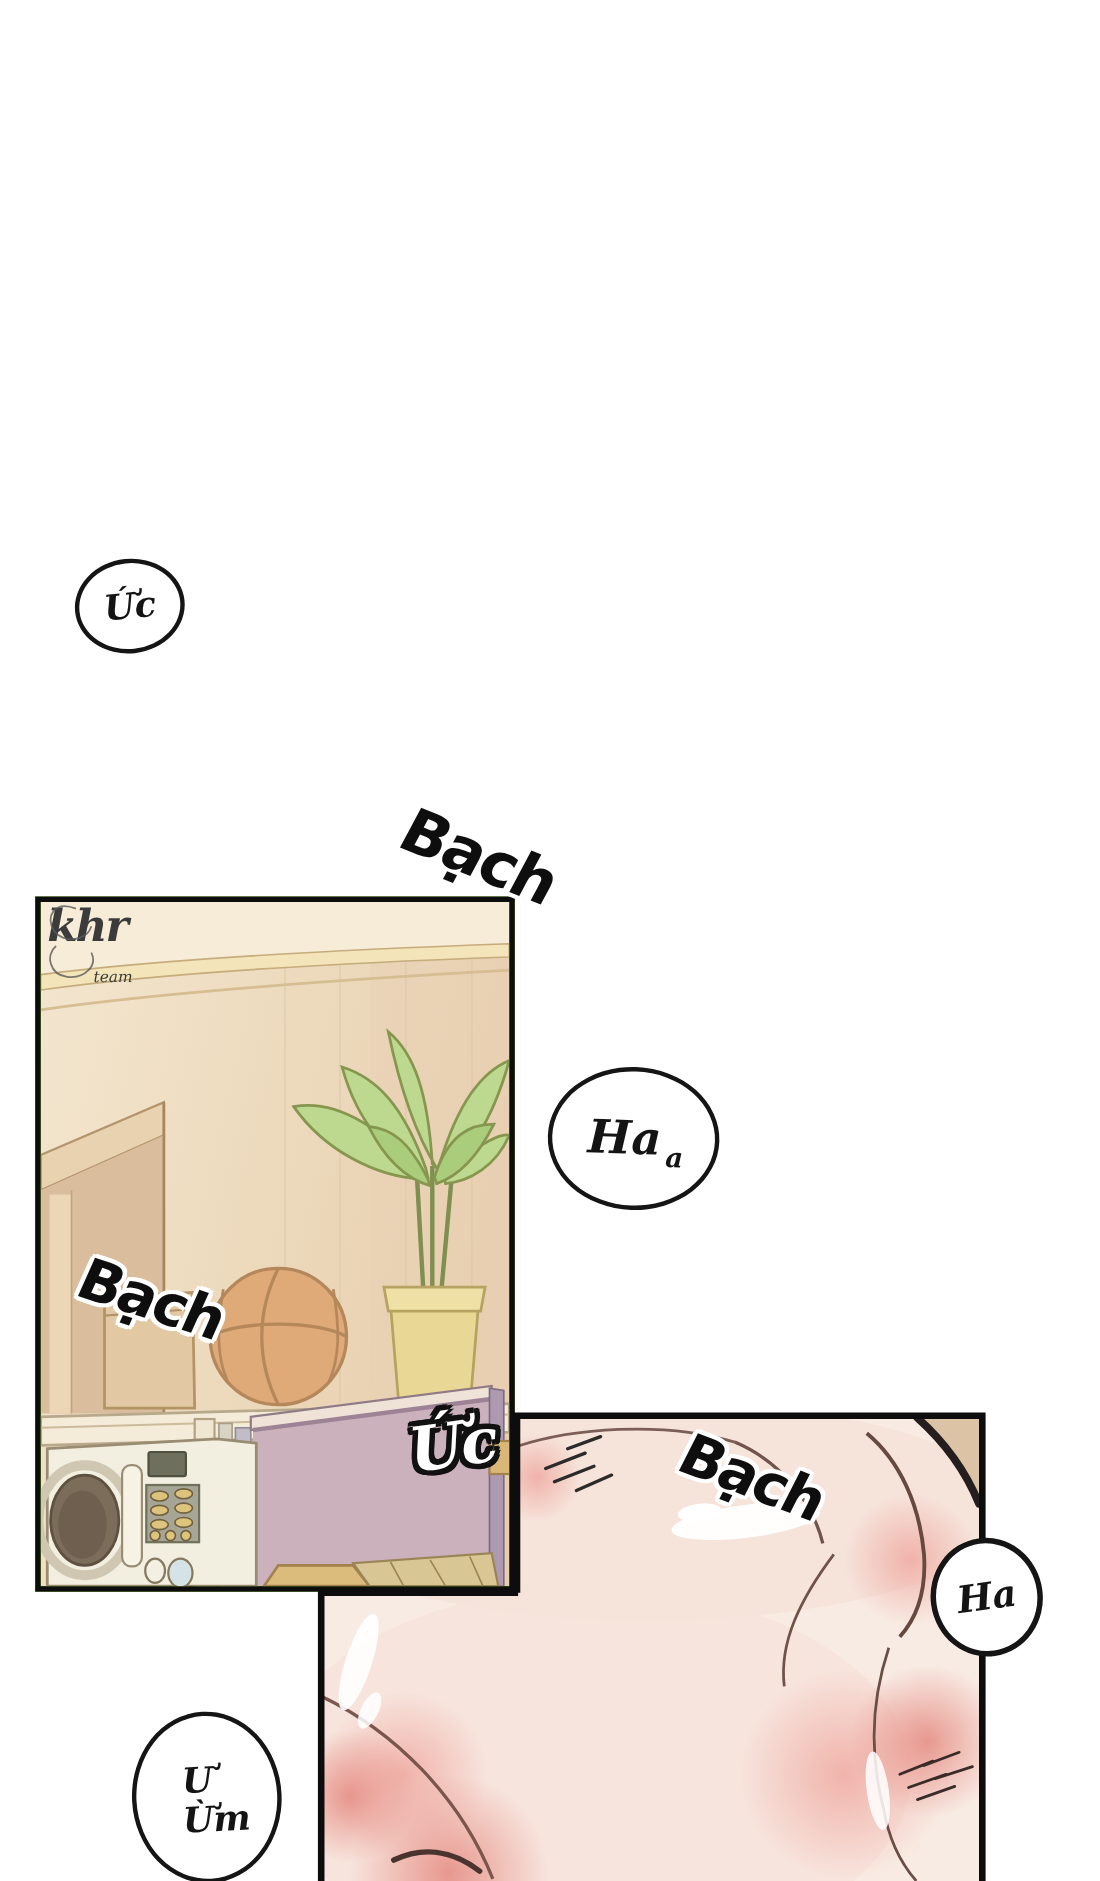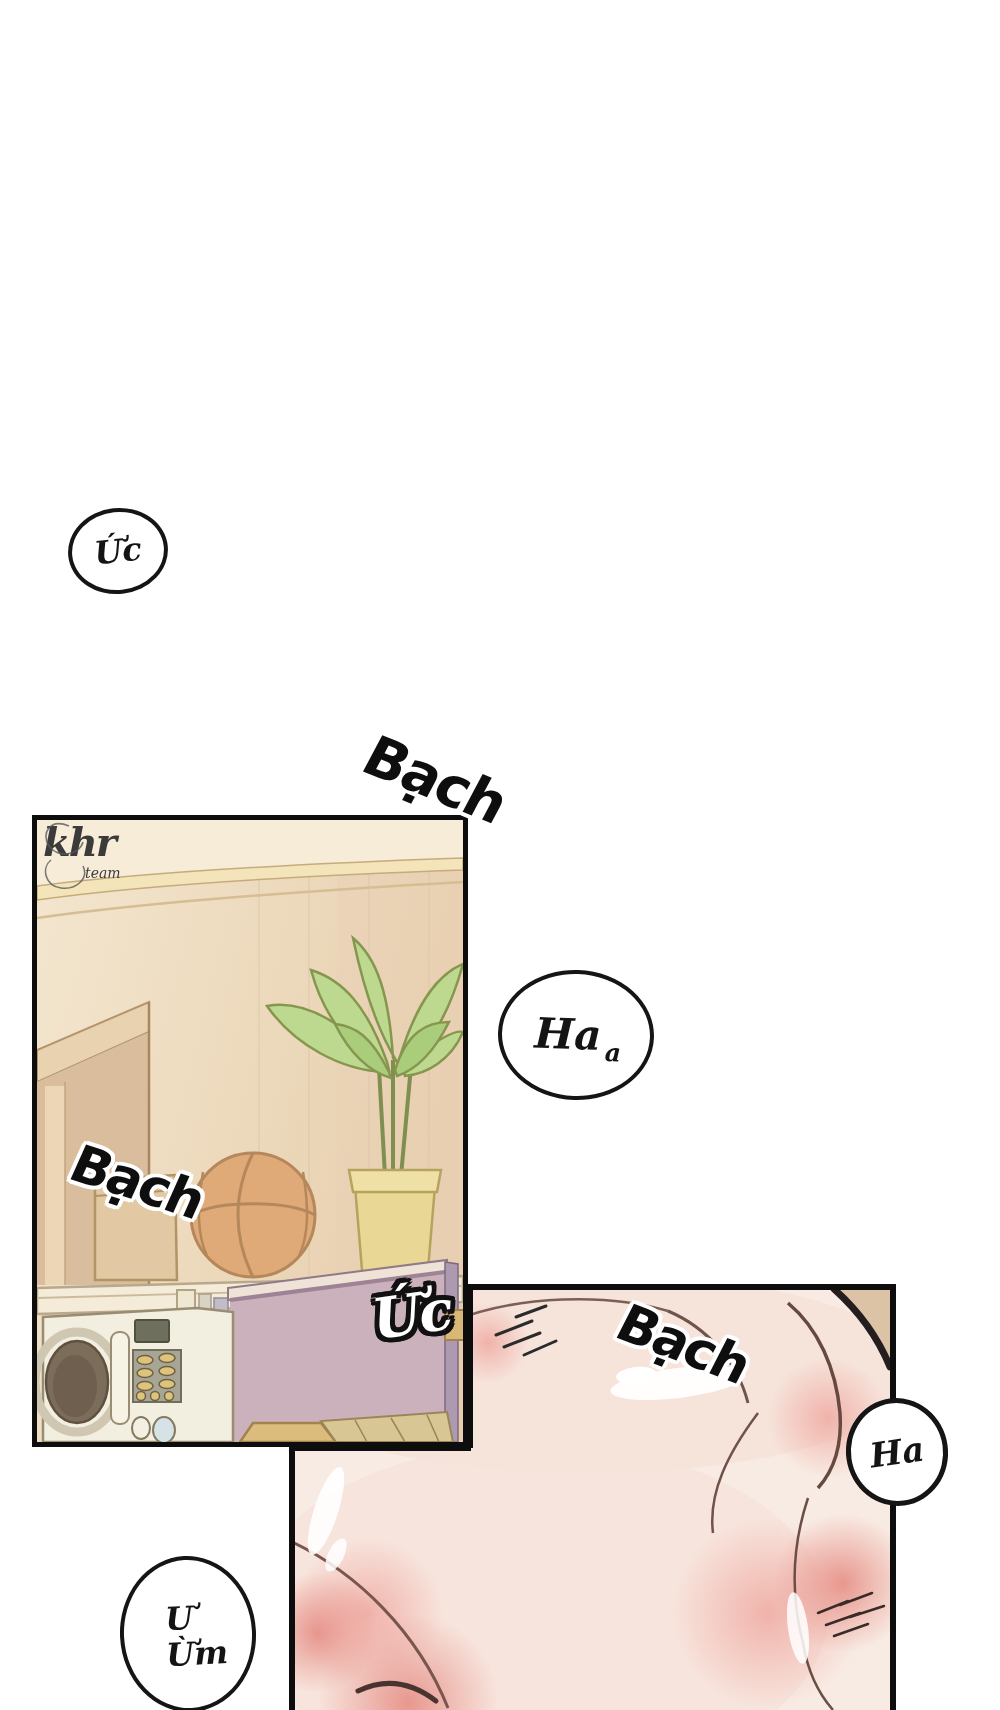--- a/index.html
+++ b/index.html
@@ -9,21 +9,21 @@
   
   .panel-room{position:absolute;left:32px;top:815px;width:426px;height:622px;
               border:5px solid #0d0d0d;background:#84cc16;overflow:hidden;z-index:1;}
   .panel-room svg{position:absolute;left:0;top:0;}
   .panel-skin{position:absolute;left:288px;top:1283px;width:614px;height:427px;z-index:1;}
 
   
   .watermark{position:absolute;left:6px;top:2px;z-index:2;color:#3b3b3b;
              font-family:"DejaVu Serif",serif;font-style:italic;line-height:1;}
   .watermark .wm-main{font-size:40px;font-weight:bold;letter-spacing:-2px;}
-  .watermark .wm-sub{position:absolute;left:42px;top:44px;font-size:14px;}
+  .watermark .wm-sub{position:absolute;left:42px;top:60px;font-size:14px;}
   .watermark .wm-swirl{position:absolute;left:-4px;top:-6px;}
 
   
   .sfx{position:absolute;font-family:"DejaVu Sans",sans-serif;font-weight:bold;
        color:#0e0e0e;white-space:nowrap;letter-spacing:-2px;line-height:1;z-index:3;
        text-shadow:-3px -3px 0 #fff,3px -3px 0 #fff,-3px 3px 0 #fff,3px 3px 0 #fff,
                    -4px 0 0 #fff,4px 0 0 #fff,0 -4px 0 #fff,0 4px 0 #fff;}
   .sfx-bach-top {left:362px;top:752px;font-size:56px;transform:rotate(22deg) skewX(-6deg);}
   .sfx-bach-room{left:70px; top:1156px;font-size:52px;transform:rotate(18deg) skewX(-6deg);}
   .sfx-bach-skin{left:616px;top:1318px;font-size:52px;transform:rotate(21deg) skewX(-6deg);}

